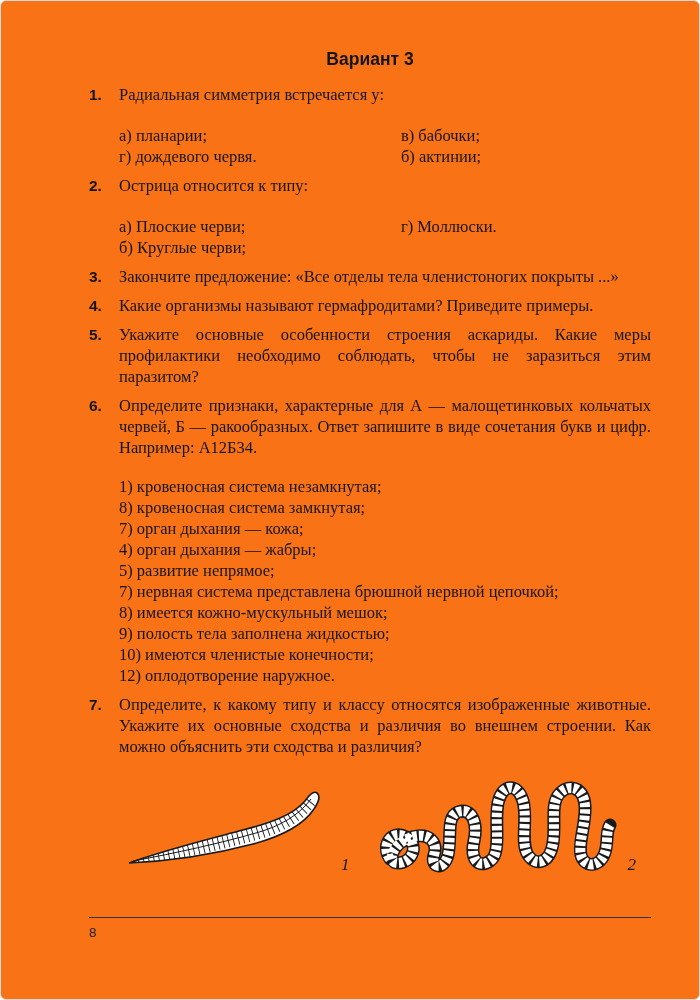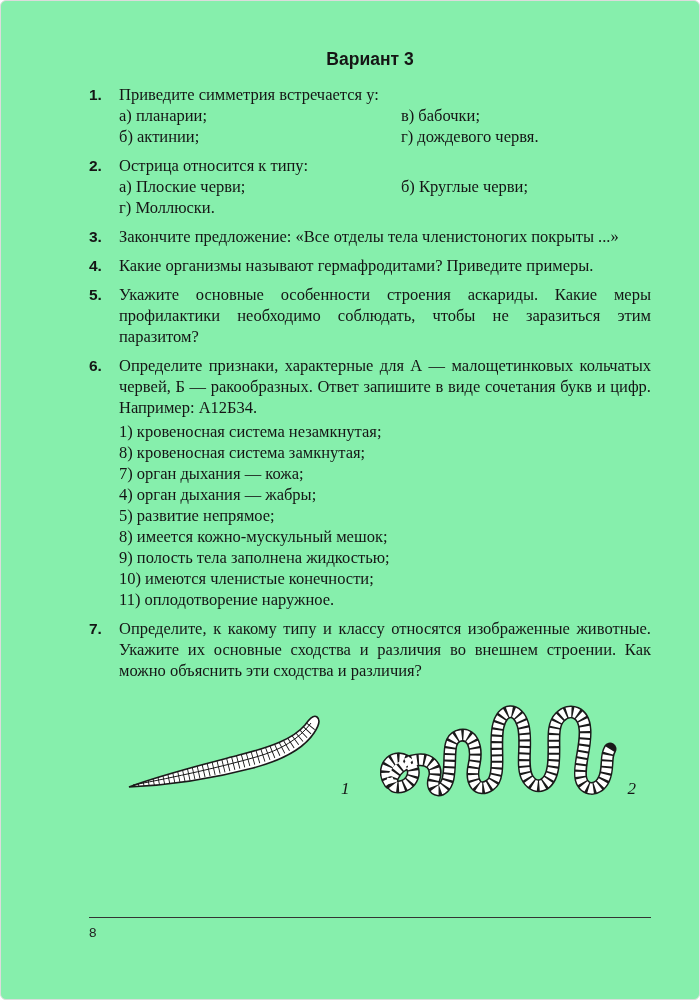--- a/index.html
+++ b/index.html
@@ -5,21 +5,21 @@
   * { margin: 0; padding: 0; box-sizing: border-box; }
   html, body { background: #fff; }
   body {
     width: 700px; height: 1000px;
     font-family: "Liberation Serif", serif;
     color: #151515;
   }
   .page {
     position: relative;
     width: 700px; height: 1000px;
-    background: #86efac;
+    background: #f97316;
     border: 1px solid #dcdcdc;
     border-radius: 6px;
     padding: 48px 48px 0 88px;
     overflow: hidden;
   }
   .title {
     font-family: "Liberation Sans", sans-serif;
     font-size: 17.5px;
     font-weight: bold;
     text-align: center;
@@ -33,22 +33,22 @@
   }
   .qnum {
     font-family: "Liberation Sans", sans-serif;
     font-weight: bold;
     font-size: 15.5px;
     flex: 0 0 30px;
     width: 30px;
   }
   .qbody { flex: 1; min-width: 0; }
   .qtext { text-align: justify; }
-  .options { display: grid; grid-template-columns: 53% 47%; }
-  .items { margin-top: 3px; }
+  .options { display: grid; grid-template-columns: 53% 47%; margin-top: 20px; }
+  .items { margin-top: 18px; }
   .figures {
     display: flex;
     align-items: flex-end;
     gap: 30px;
     margin-top: 14px;
     padding-left: 2px;
   }
   .figure { display: flex; align-items: flex-end; }
   .fig-label {
     font-style: italic;
@@ -74,38 +74,38 @@
 </head>
 <body>
 
 <div class="page">
 
   <h1 class="title">Вариант 3</h1>
 
   <div class="question">
     <span class="qnum">1.</span>
     <div class="qbody">
-      <p class="qtext">Приведите симметрия встречается у:</p>
+      <p class="qtext">Радиальная симметрия встречается у:</p>
       <div class="options">
         <span>а) планарии;</span>
         <span>в) бабочки;</span>
+        <span>г) дождевого червя.</span>
         <span>б) актинии;</span>
-        <span>г) дождевого червя.</span>
       </div>
     </div>
   </div>
 
   <div class="question">
     <span class="qnum">2.</span>
     <div class="qbody">
       <p class="qtext">Острица относится к типу:</p>
       <div class="options">
         <span>а) Плоские черви;</span>
+        <span>г) Моллюски.</span>
         <span>б) Круглые черви;</span>
-        <span>г) Моллюски.</span>
       </div>
     </div>
   </div>
 
   <div class="question">
     <span class="qnum">3.</span>
     <div class="qbody">
       <p class="qtext">Закончите предложение: «Все отделы тела членистоногих покрыты ...»</p>
     </div>
   </div>
@@ -127,24 +127,25 @@
   <div class="question">
     <span class="qnum">6.</span>
     <div class="qbody">
       <p class="qtext">Определите признаки, характерные для А — малощетинковых кольчатых червей, Б — ракообразных. Ответ запишите в виде сочетания букв и цифр. Например: А12Б34.</p>
       <div class="items">
         <div class="list-item">1) кровеносная система незамкнутая;</div>
         <div class="list-item">8) кровеносная система замкнутая;</div>
         <div class="list-item">7) орган дыхания — кожа;</div>
         <div class="list-item">4) орган дыхания — жабры;</div>
         <div class="list-item">5) развитие непрямое;</div>
+        <div class="list-item">7) нервная система представлена брюшной нервной цепочкой;</div>
         <div class="list-item">8) имеется кожно-мускульный мешок;</div>
         <div class="list-item">9) полость тела заполнена жидкостью;</div>
         <div class="list-item">10) имеются членистые конечности;</div>
-        <div class="list-item">11) оплодотворение наружное.</div>
+        <div class="list-item">12) оплодотворение наружное.</div>
       </div>
     </div>
   </div>
 
   <div class="question">
     <span class="qnum">7.</span>
     <div class="qbody">
       <p class="qtext">Определите, к какому типу и классу относятся изображенные животные. Укажите их основные сходства и различия во внешнем строении. Как можно объяснить эти сходства и различия?</p>
 
       <div class="figures">

